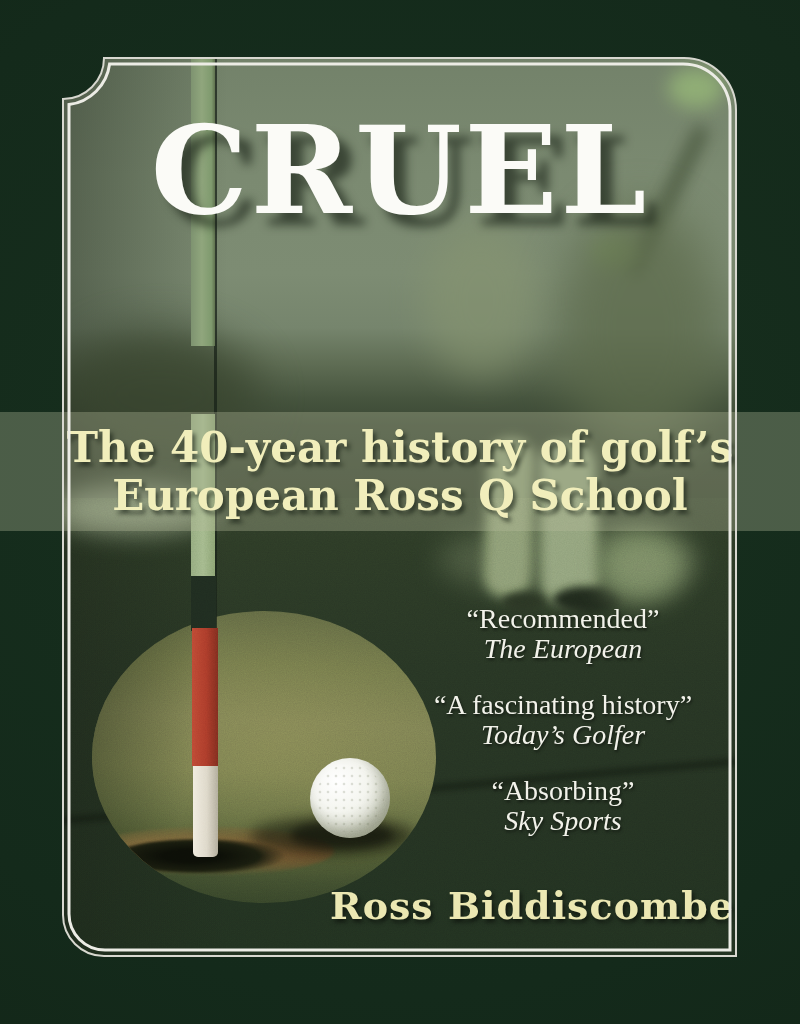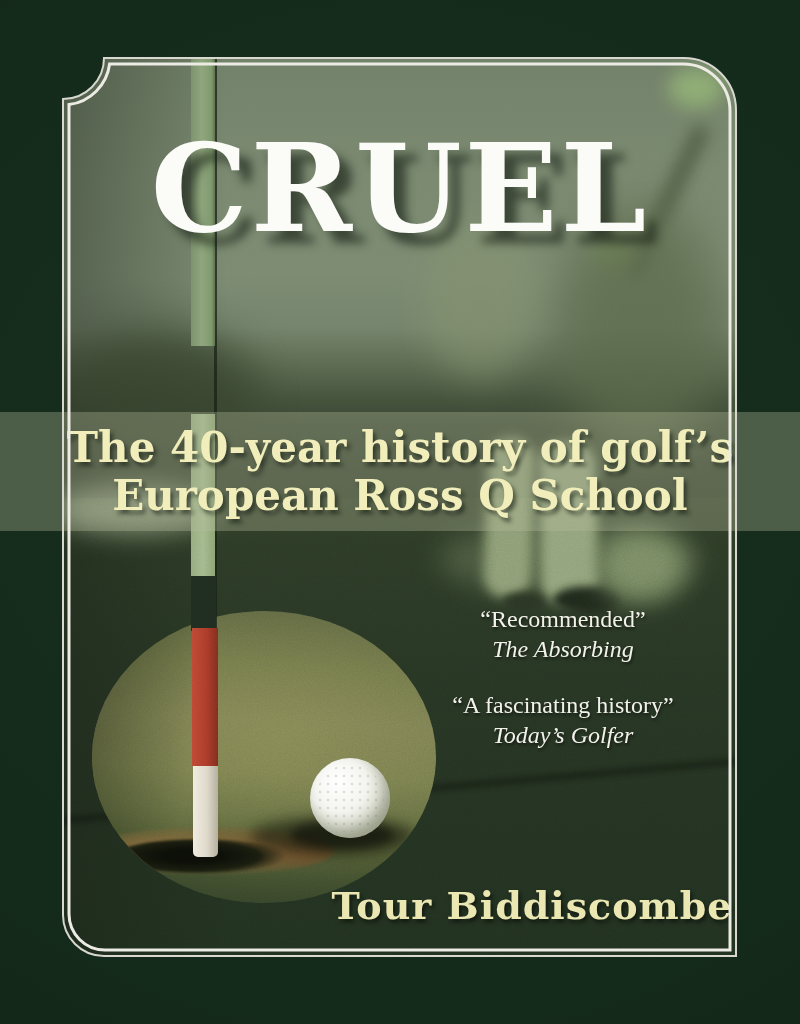--- a/index.html
+++ b/index.html
@@ -58,26 +58,26 @@
   .stick-a{left:191px;top:58px;width:24px;height:288px;background:linear-gradient(90deg,#7e9370,#90a67d 45%,#7f9a6e 85%,#60724f);}
   .stick-b{left:191px;top:414px;width:24px;height:162px;background:linear-gradient(90deg,#92a87e,#a2b78c 50%,#89a072);}
   .stick-c{left:191px;top:576px;width:25px;height:55px;background:#1f2b20;}
   .stick-d{left:192px;top:628px;width:26px;height:138px;background:linear-gradient(90deg,#bc4734,#aa3a2a 55%,#7e2c1f);}
   .stick-e{left:193px;top:766px;width:25px;height:91px;background:linear-gradient(90deg,#f0ebdf,#ddd7c9 55%,#b0aa9b);border-radius:0 0 5px 5px;}
   .noise{left:63px;top:498px;width:673px;height:458px;opacity:.4;mix-blend-mode:overlay;}
   
   .band{left:0;top:412px;width:800px;height:119px;background:rgba(183,188,155,.34);}
   .title{left:63px;top:105px;width:674px;text-align:center;color:#fbfbf7;
     font-weight:bold;font-size:122px;line-height:130px;letter-spacing:3px;
-    text-shadow:12px 12px 10px rgba(18,26,16,.6);margin-top:18px;}
+    text-shadow:12px 12px 10px rgba(18,26,16,.6);}
   .subtitle{left:63px;top:424px;width:674px;text-align:center;color:#f1eebb;
     font-weight:bold;font-size:42px;line-height:48px;
     text-shadow:3px 4px 4px rgba(20,28,18,.6);}
   .reviews{left:395px;top:604px;width:336px;text-align:center;color:#f2f2ea;
-    font-family:"Liberation Serif","DejaVu Serif",serif;font-size:24px;line-height:30px;
+    font-family:"Liberation Serif","DejaVu Serif",serif;font-size:28px;line-height:30px;
     text-shadow:1px 2px 3px rgba(0,0,0,.55);}
   .review{margin-bottom:26px;}
   .review .src{font-style:italic;}
   .author{left:312px;top:886px;width:440px;text-align:center;color:#ebe7b2;
     font-weight:bold;font-size:38px;line-height:40px;letter-spacing:1px;
     text-shadow:2px 3px 4px rgba(0,0,0,.55);}
   .frame-border{left:0;top:0;pointer-events:none;}
 </style>
 </head>
 <body>
@@ -135,28 +135,32 @@
   </div>
 
   <div class="abs subtitle">
     <div>The 40-year history of golf’s</div>
     <div>European Ross Q School</div>
   </div>
 
   <div class="abs reviews">
     <div class="review">
       <div>“Recommended”</div>
-      <div class="src">The Absorbing</div>
+      <div class="src">The European</div>
     </div>
     <div class="review">
       <div>“A fascinating history”</div>
       <div class="src">Today’s Golfer</div>
     </div>
+    <div class="review">
+      <div>“Absorbing”</div>
+      <div class="src">Sky Sports</div>
+    </div>
   </div>
 
-  <div class="abs author">Tour Biddiscombe</div>
+  <div class="abs author">Ross Biddiscombe</div>
 
   <svg class="abs frame-border" width="800" height="1024" viewBox="0 0 800 1024">
     <path d="M 104 58 L 684 58 A 52 52 0 0 1 736 110 L 736 956 L 104 956 A 41 41 0 0 1 63 915 L 63 99 A 41 41 0 0 0 104 58 Z" fill="none" stroke="#d8d8d0" stroke-width="2"></path>
     <path d="M 109.6 64 L 683 64 A 47 47 0 0 1 730 111 L 730 950 L 105 950 A 36 36 0 0 1 69 914 L 69 104.6 A 47 47 0 0 0 109.6 64 Z" fill="none" stroke="#ecece5" stroke-width="3"></path>
   </svg>
 
 </div>
 
 </body></html>

